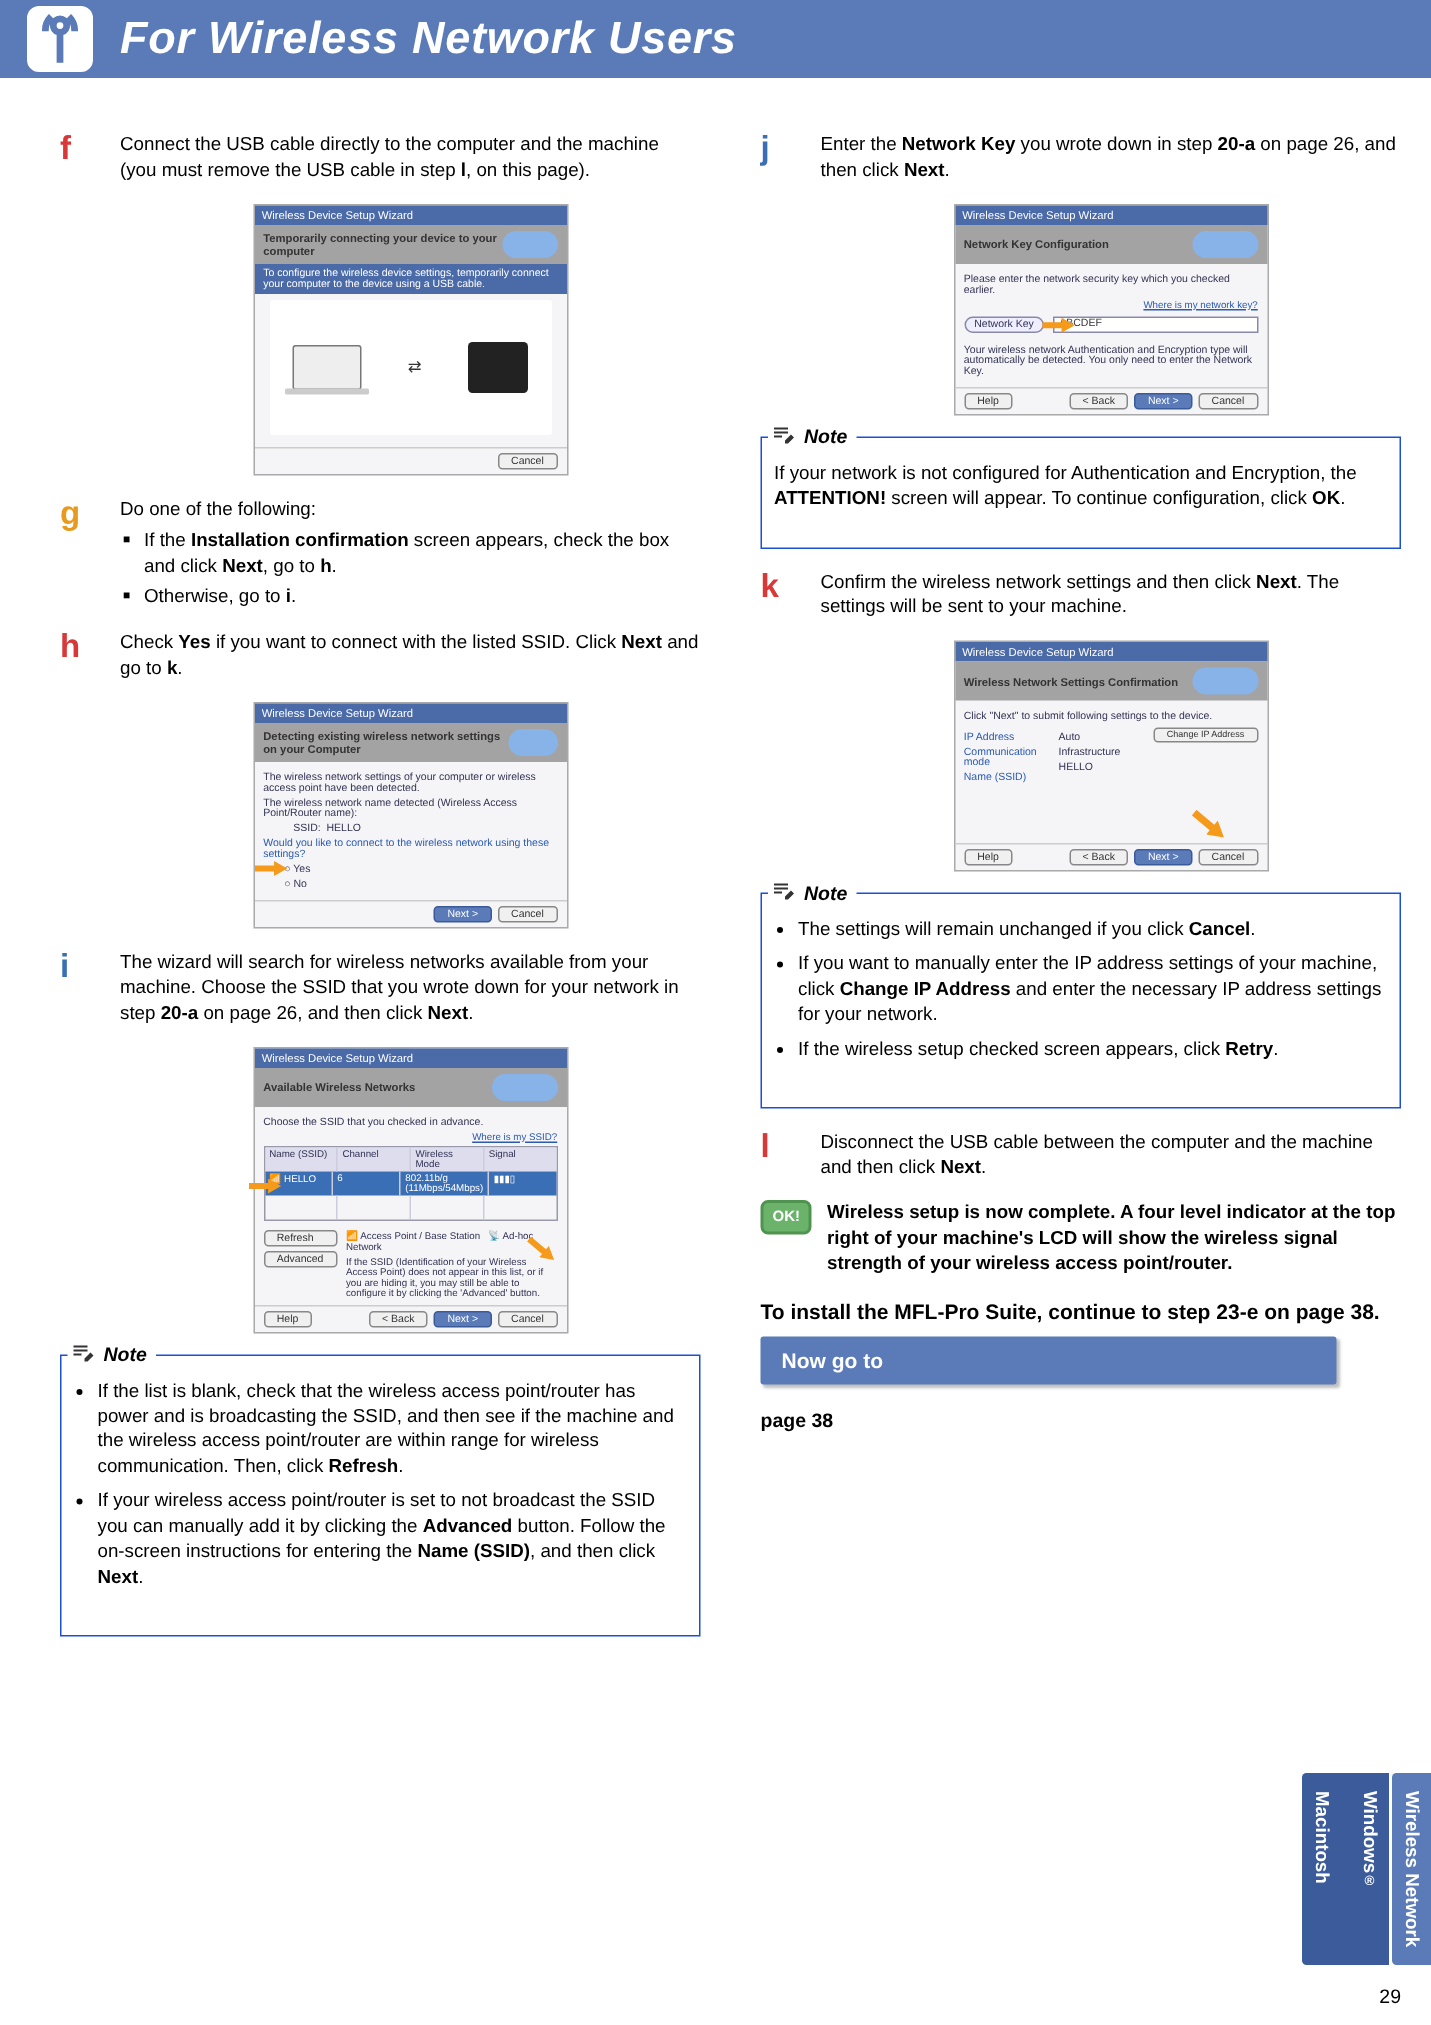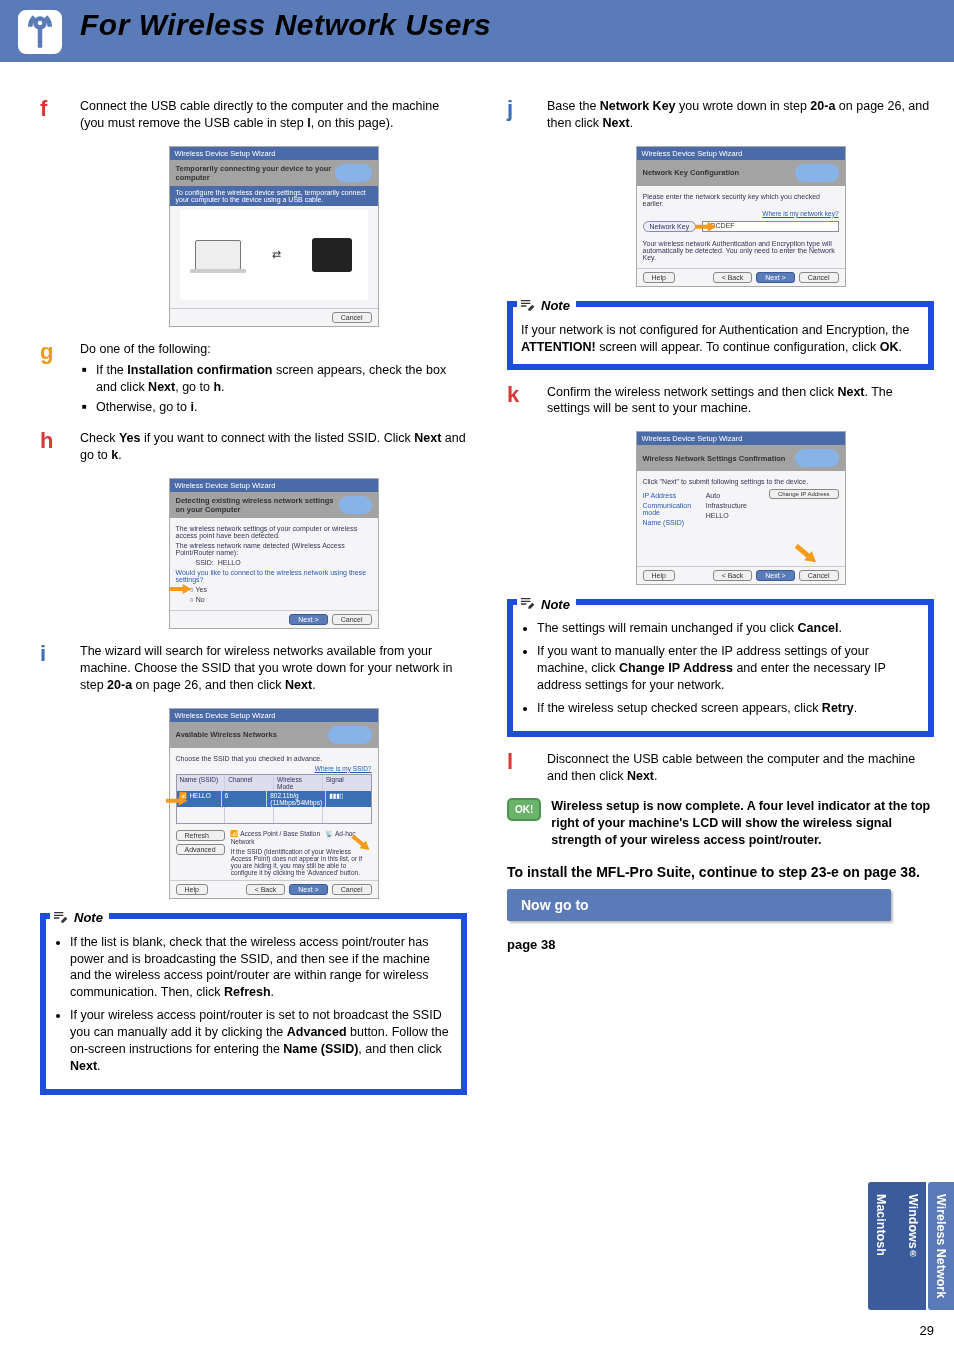--- a/index.html
+++ b/index.html
@@ -1,17 +1,17 @@
 <!DOCTYPE html>
 <html><head>
 <meta charset="utf-8">
 <style>
   * { box-sizing: border-box; margin: 0; padding: 0; }
   body { font-family: Arial, Helvetica, sans-serif; font-size: 12.5px; color: #000; width: 954px; margin: 0 auto; background: #fff; position: relative; min-height: 1350px; }
-  .header-bar { background: #5b7bb8; color: #000000; display: flex; align-items: flex-start; padding: 8px 16px; height: 62px; }
+  .header-bar { background: #5b7bb8; color: #ffffff; display: flex; align-items: center; padding: 8px 16px; height: 52px; }
   .header-icon { width: 48px; height: 48px; border: 2px solid #5b7bb8; border-radius: 10px; background: #fff; display: flex; align-items: center; justify-content: center; margin-right: 16px; }
   .header-icon svg { width: 36px; height: 36px; fill: #5b7bb8; stroke: #5b7bb8; }
   .header-title { font-size: 30px; font-weight: bold; font-style: italic; letter-spacing: 0.5px; }
   .page-body { display: flex; padding: 36px 20px 80px 40px; gap: 40px; }
   .col { flex: 1; }
   .step { display: flex; align-items: flex-start; margin-bottom: 10px; }
   .step-letter { font-family: Arial, sans-serif; font-size: 22px; font-weight: bold; width: 40px; flex-shrink: 0; line-height: 1; }
   .lf { color: #d93838; }
   .lg { color: #e89a1e; }
   .lh { color: #d93838; }
@@ -26,25 +26,25 @@
   .sub-bullets li::before { content: "■"; position: absolute; left: 0; font-size: 8px; top: 3px; }
   .shot-wrap { text-align: center; margin: 8px 0 14px 40px; }
   .shot { display: inline-block; width: 210px; border: 1px solid #aaa; background: #f5f5f7; text-align: left; font-size: 7px; color: #333; }
   .shot-titlebar { background: #4a6aa8; color: #fff; padding: 2px 5px; font-size: 7.5px; }
   .shot-sub { background: #a3a3a3; padding: 4px 6px; font-weight: bold; font-size: 7.5px; display:flex; justify-content:space-between; align-items:center;}
   .shot-body { padding: 4px 6px; min-height: 80px; position: relative; }
   .shot-footer { padding: 3px 6px; display: flex; justify-content: flex-end; gap: 4px; border-top:1px solid #ccc;}
   .shot-btn { display:inline-block; border:1px solid #888; border-radius:3px; padding:1px 8px; font-size:7px; background:#f0f0f0;}
   .shot-btn.blue { background:#5b7bb8; color:#fff; border-color:#3a5a9a;}
   .shot-wifi-logo { display:inline-block; width:44px; height:18px; background: radial-gradient(circle at 80% 50%, #88b3e8 0 100%); border-radius:9px; }
-  .note-box { border: 6px solid #1d4ed8; margin: 12px 0 14px 0; padding: 0; }
+  .note-box { border: 1px solid #1d4ed8; margin: 12px 0 14px 0; padding: 0; }
   .note-head { display: flex; align-items: center; gap: 6px; padding: 2px 6px 2px 2px; background: #fff; margin-top: -11px; margin-left: 4px; width: max-content; }
   .note-head svg { width: 16px; height: 16px; }
   .note-head span { font-weight: bold; font-style: italic; color: #000; font-size: 13px; }
-  .note-body { padding: 6px 8px 8px 8px; line-height: 1.35; }
+  .note-body { padding: 6px 8px 24px 8px; line-height: 1.35; }
   .note-body ul { list-style: disc; padding-left: 16px; }
   .note-body ul li { margin-bottom: 6px; }
   .ok-row { display: flex; align-items: flex-start; gap: 10px; margin: 10px 0 14px 0; }
   .ok-badge { background: #6bb36b; color: #fff; font-size: 10px; font-weight: bold; border-radius: 5px; padding: 4px 6px; border: 2px solid #4e944e; }
   .ok-text { flex: 1; font-weight: bold; line-height: 1.35; }
   .install-head { font-weight: bold; font-size: 14px; margin-top: 14px; line-height:1.3;}
   .now-bar { background: #5b7bb8; color: #fff; font-weight: bold; font-size: 14px; padding: 8px 14px; margin-top: 8px; border-radius: 2px; box-shadow: 2px 2px 2px rgba(0,0,0,.25); width: 90%; }
   .page-ref { font-weight: bold; margin-top: 16px; font-size: 13px; }
   .side-tabs { position: absolute; right: 0; bottom: 40px; display: flex; flex-direction: row-reverse; gap: 2px; }
   .side-tab { writing-mode: vertical-rl; background: #5b7bb8; color: #fff; font-weight: bold; padding: 12px 6px; font-size: 12.5px; border-radius: 3px 0 0 3px; }
@@ -225,21 +225,21 @@
         </ul>
       </div>
     </div>
   </div>
 
   <div class="col">
 
     <div class="step">
       <div class="step-letter lj">j</div>
       <div class="step-body">
-        <p><span>Base the </span><b>Network Key</b><span> you wrote down in step </span><b>20-a</b><span> on page 26, and then click </span><b>Next</b><span>.</span></p>
+        <p><span>Enter the </span><b>Network Key</b><span> you wrote down in step </span><b>20-a</b><span> on page 26, and then click </span><b>Next</b><span>.</span></p>
       </div>
     </div>
     <div class="shot-wrap">
       <div class="shot">
         <div class="shot-titlebar">Wireless Device Setup Wizard</div>
         <div class="shot-sub">
             <span>Network Key Configuration</span>
             <span class="shot-wifi-logo"></span>
           </div>
         <div class="shot-body" style="position:relative;">

